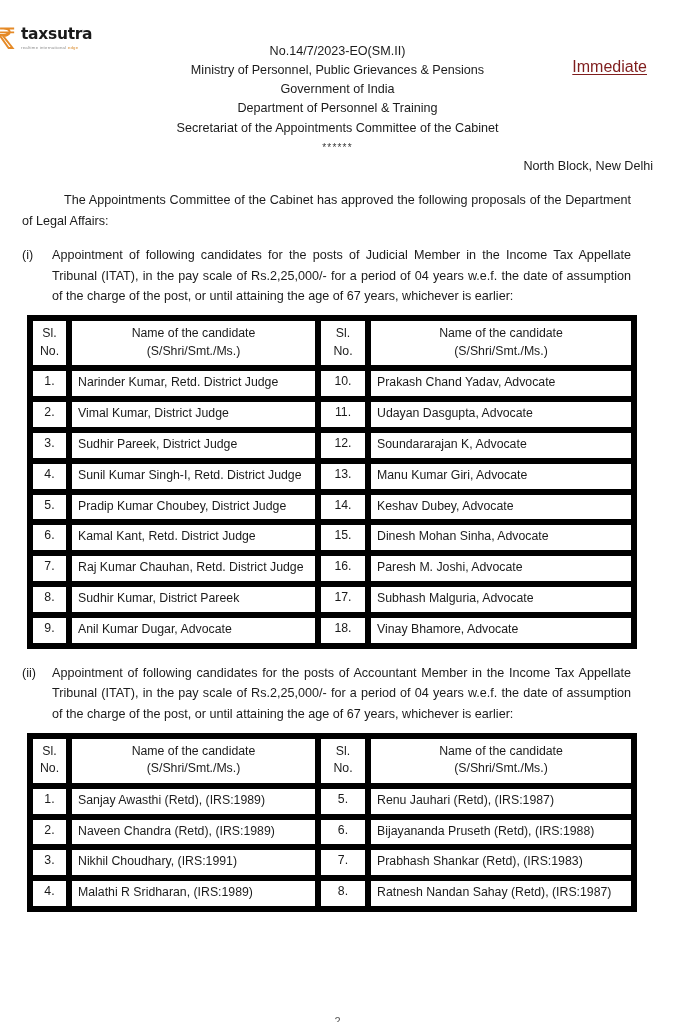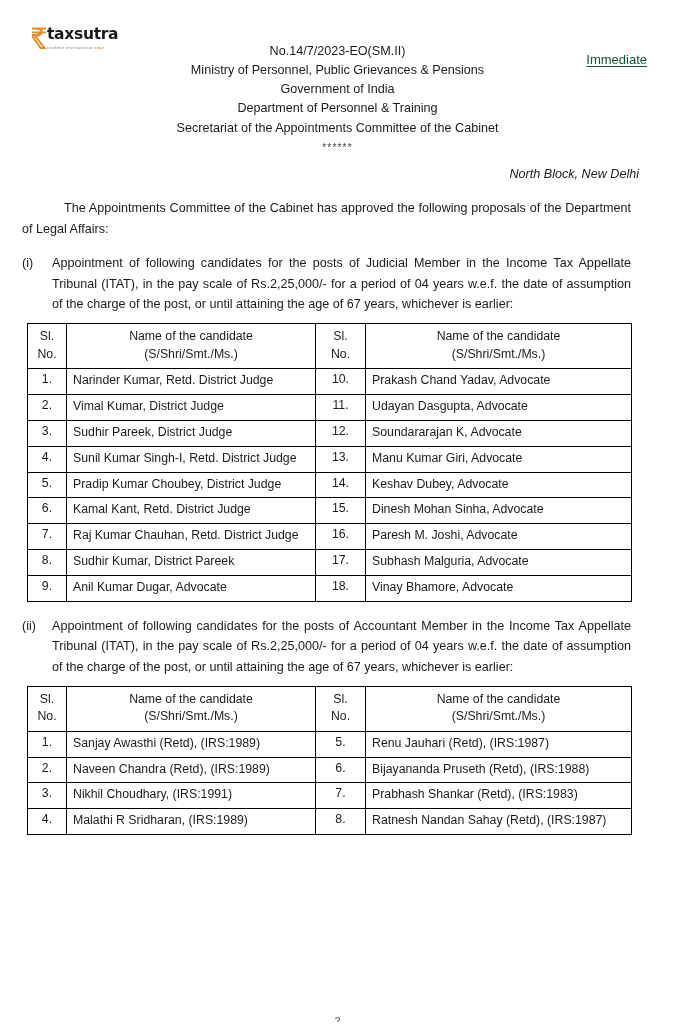--- a/index.html
+++ b/index.html
@@ -21,25 +21,25 @@
     box-sizing: border-box;
   }
 
   
   .top-band {
     position: relative;
     height: 42px;
   }
   .logo {
     position: absolute;
-    left: 32px;
+    left: 0;
     top: 27px;
     display: flex;
     align-items: flex-start;
-    gap: 0;
+    gap: 6px;
   }
   .logo-mark {
     width: 15px;
     height: 22px;
     position: relative;
     flex: none;
   }
   .logo-mark svg { display: block; }
   .logo-text-wrap {
     display: flex;
@@ -59,51 +59,50 @@
     font-size: 4.3px;
     letter-spacing: 0.25px;
     color: #8d8d8d;
     white-space: nowrap;
   }
   .logo-tag .edge { color: #d98a2b; }
 
   .immediate {
     position: absolute;
     right: 28px;
-    top: 52px;
-    font-size: 13px;
+    top: 58px;
+    font-size: 16px;
     text-decoration: underline;
     text-underline-offset: 2px;
-    color: #14532d;
+    color: #7f1d1d;
   }
 
   
   .letterhead {
     text-align: center;
     font-size: 12.6px;
     line-height: 1.52;
     color: #1b1b1b;
   }
   .letterhead div { white-space: nowrap; }
   .stars {
     margin-top: 2px;
     letter-spacing: 1.2px;
     font-size: 10px;
     color: #3a3a3a;
   }
 
   
   .placedate {
-    margin-top: 10px;
-    padding-right: 36px;
+    margin-top: 2px;
+    padding-right: 22px;
     text-align: right;
     font-size: 12.6px;
     line-height: 1.55;
     color: #1b1b1b;
-    font-style: italic;
   }
 
   
   .body-wrap {
     padding: 0 44px 0 22px;
   }
   .intro {
     margin-top: 14px;
     font-size: 12.6px;
     line-height: 1.62;
@@ -131,21 +130,21 @@
   
   table.cand {
     width: 604px;
     margin: 9px 0 0 5px;
     border-collapse: collapse;
     table-layout: fixed;
     font-size: 12.3px;
     color: #1b1b1b;
   }
   table.cand td, table.cand th {
-    border: 1px solid #000000;
+    border: 6px solid #000000;
     padding: 3px 6px 4px 6px;
     vertical-align: top;
     font-weight: normal;
   }
   table.cand col.c-sl   { width: 39px; }
   table.cand col.c-name { width: 249px; }
   table.cand col.c-sl2  { width: 50px; }
   table.cand col.c-name2{ width: 266px; }
 
   table.cand th {

